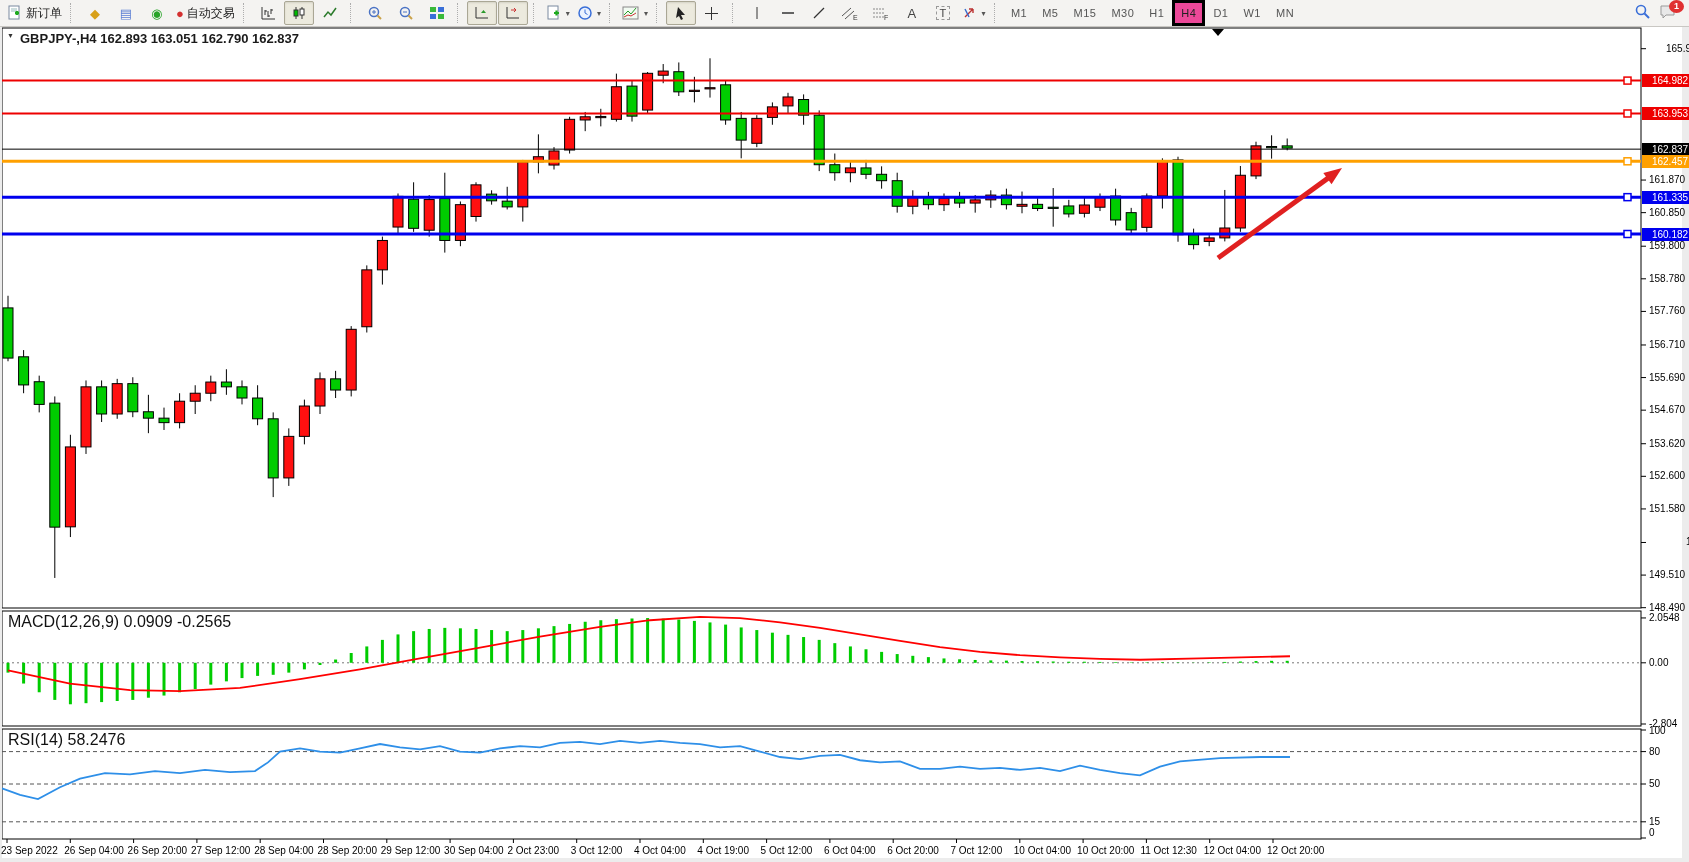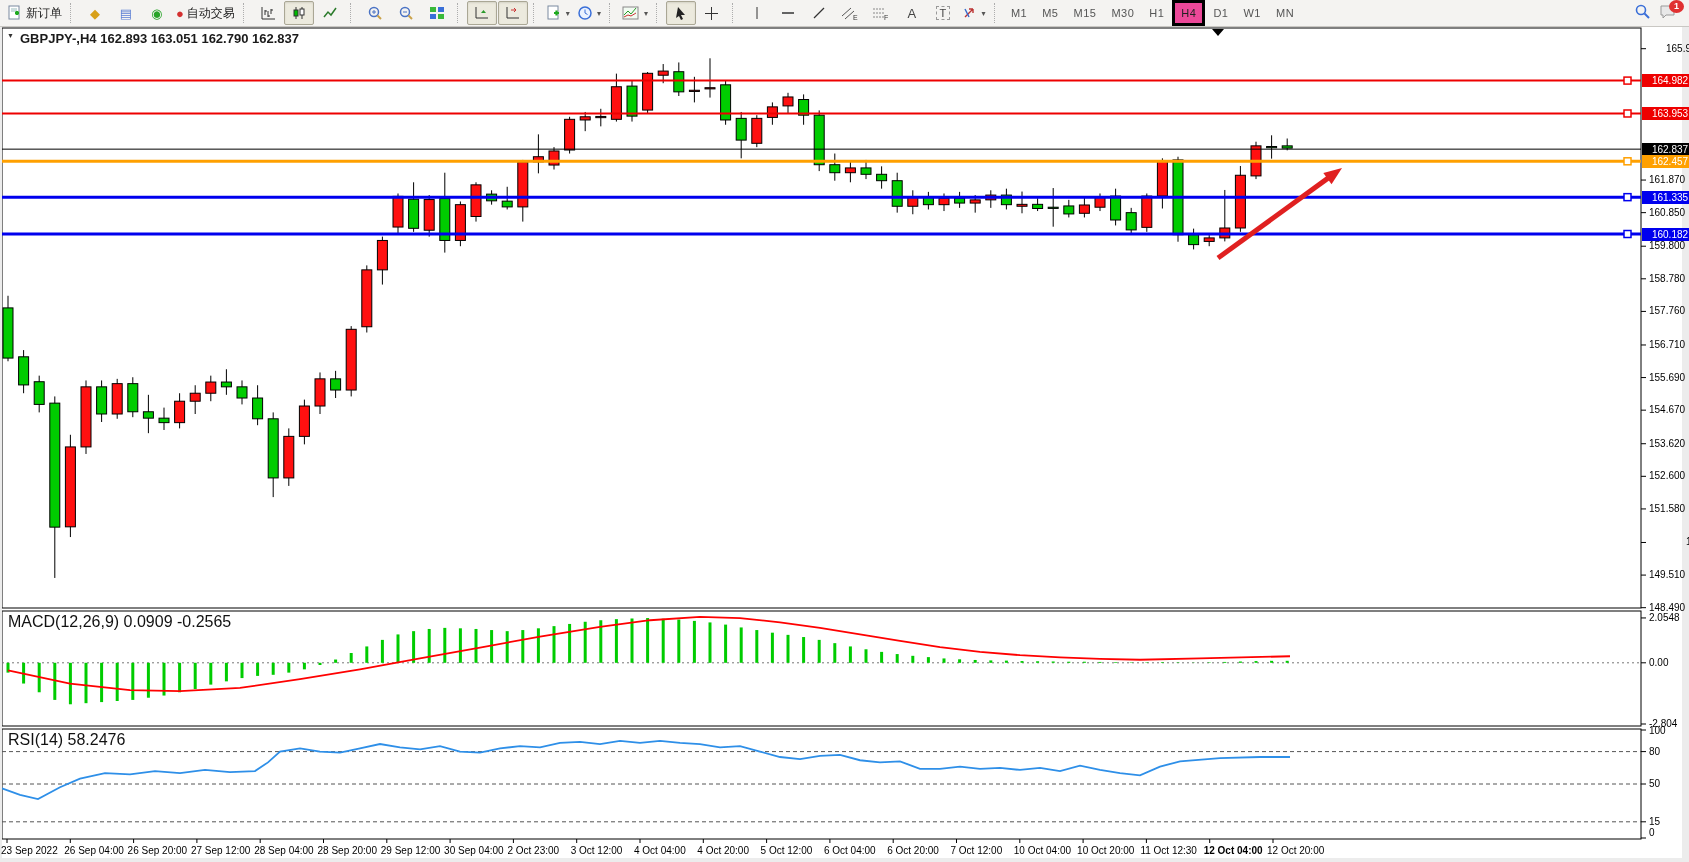--- a/index.html
+++ b/index.html
@@ -580,23 +580,23 @@
     <div class="lbl" style="left: 64.3px; top: 845px;">26 Sep 04:00</div>
     <div class="lbl" style="left: 127.6px; top: 845px;">26 Sep 20:00</div>
     <div class="lbl" style="left: 190.9px; top: 845px;">27 Sep 12:00</div>
     <div class="lbl" style="left: 254.2px; top: 845px;">28 Sep 04:00</div>
     <div class="lbl" style="left: 317.5px; top: 845px;">28 Sep 20:00</div>
     <div class="lbl" style="left: 380.8px; top: 845px;">29 Sep 12:00</div>
     <div class="lbl" style="left: 444.1px; top: 845px;">30 Sep 04:00</div>
     <div class="lbl" style="left: 507.4px; top: 845px;">2 Oct 23:00</div>
     <div class="lbl" style="left: 570.7px; top: 845px;">3 Oct 12:00</div>
     <div class="lbl" style="left: 634px; top: 845px;">4 Oct 04:00</div>
-    <div class="lbl" style="left: 697.3px; top: 845px;">4 Oct 20:00</div>
+    <div class="lbl" style="left: 697.3px; top: 845px;">4 Oct 19:00</div>
     <div class="lbl" style="left: 760.6px; top: 845px;">5 Oct 12:00</div>
     <div class="lbl" style="left: 823.9px; top: 845px;">6 Oct 04:00</div>
     <div class="lbl" style="left: 887.2px; top: 845px;">6 Oct 20:00</div>
     <div class="lbl" style="left: 950.5px; top: 845px;">7 Oct 12:00</div>
     <div class="lbl" style="left: 1013.8px; top: 845px;">10 Oct 04:00</div>
     <div class="lbl" style="left: 1077.1px; top: 845px;">10 Oct 20:00</div>
     <div class="lbl" style="left: 1140.4px; top: 845px;">11 Oct 12:30</div>
-    <div class="lbl" style="left: 1203.7px; top: 845px; font-weight: bold;">12 Oct 04:00</div>
+    <div class="lbl" style="left: 1203.7px; top: 845px;">12 Oct 04:00</div>
     <div class="lbl" style="left: 1267px; top: 845px;">12 Oct 20:00</div>
   </div>
 
 </body></html>

